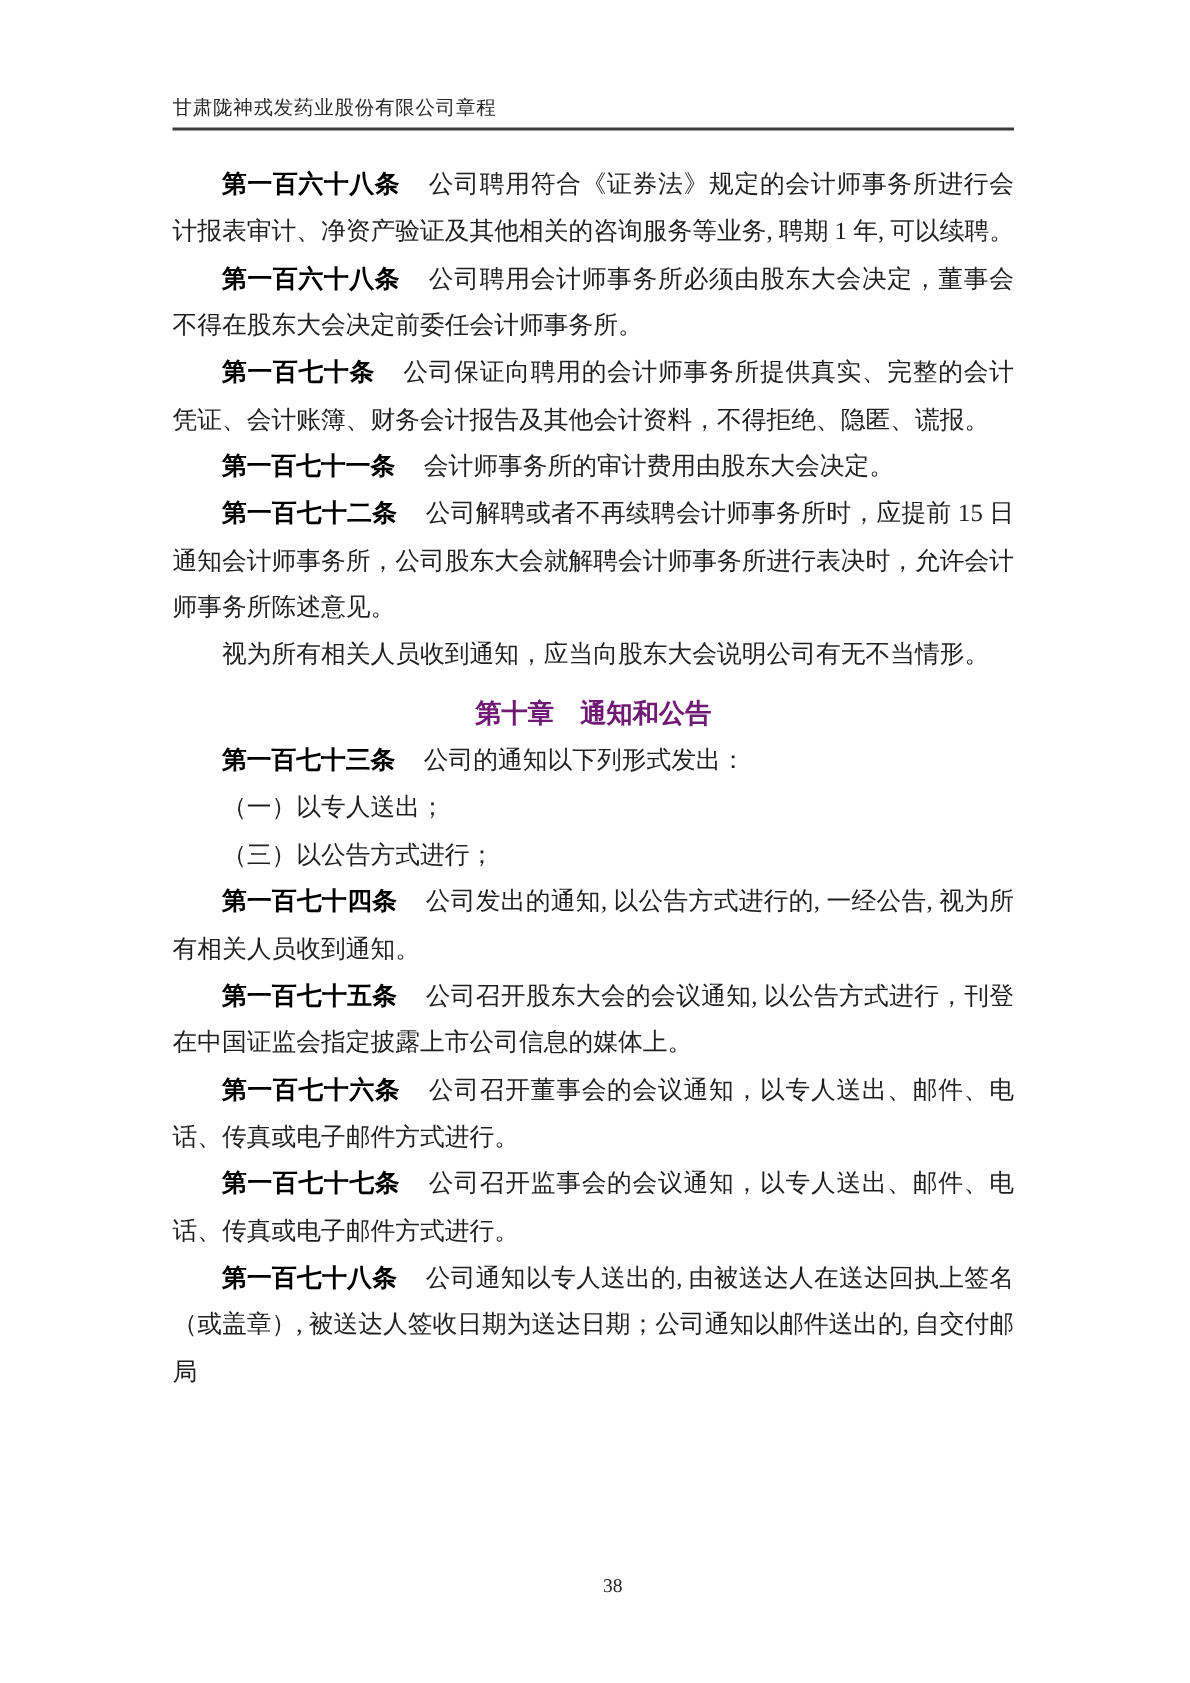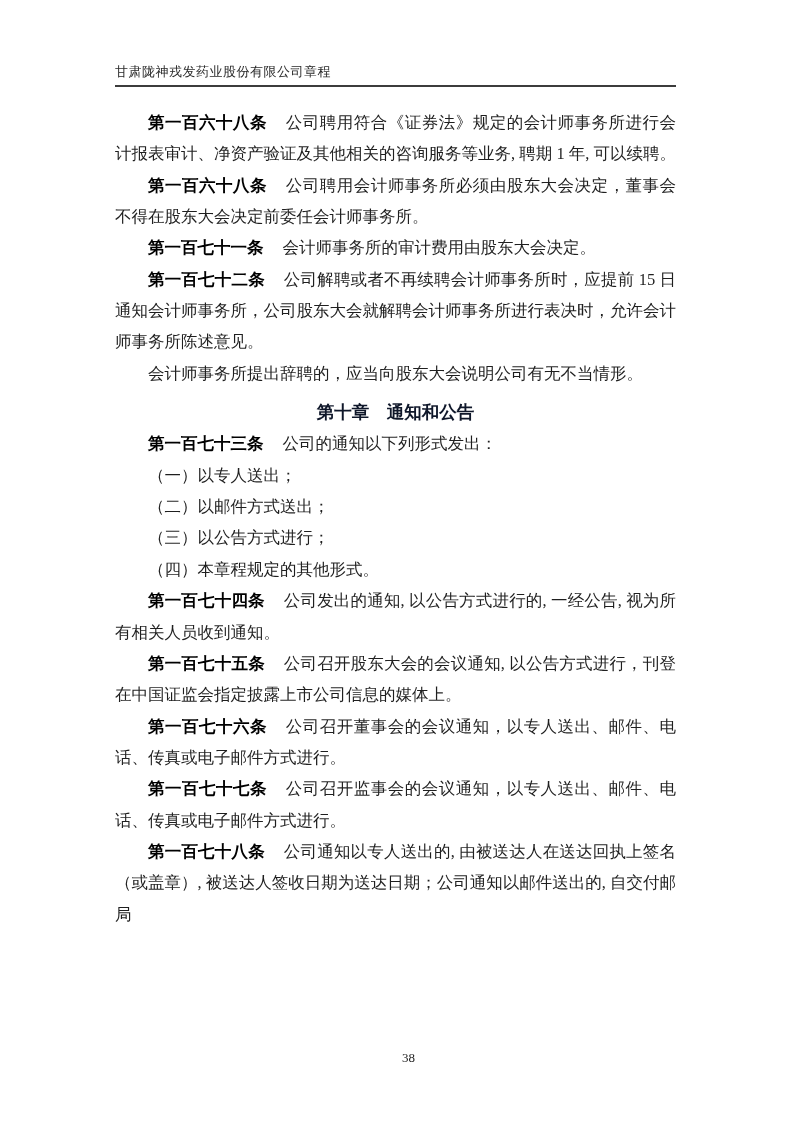--- a/index.html
+++ b/index.html
@@ -53,21 +53,21 @@
   .art-num {
     font-weight: 700;
     color: #000;
     margin-right: 1.15em;
   }
   .heading {
     text-align: center;
     text-indent: 0;
     font-weight: 700;
     font-size: 17.5px;
-    color: #0f172a;
+    color: #701a75;
   }
   .chapter-heading {
     margin: 8px 0 0 0 !important;
   }
   .section-heading {
     margin: 14px 0 3px 0 !important;
   }
   .doc-footer {
     position: absolute;
     left: 0;
@@ -89,36 +89,35 @@
   <div class="doc-header">
     <div class="doc-header-title">甘肃陇神戎发药业股份有限公司章程</div>
   </div>
 
   <div class="doc-body">
 
     <p class="para"><span class="art-num">第一百六十八条</span><span>公司聘用符合《证券法》规定的会计师事务所进行会计报表审计、净资产验证及其他相关的咨询服务等业务, 聘期 1 年, 可以续聘。</span></p>
 
     <p class="para"><span class="art-num">第一百六十八条</span><span>公司聘用会计师事务所必须由股东大会决定，董事会不得在股东大会决定前委任会计师事务所。</span></p>
 
+    <p class="para"><span class="art-num">第一百七十条</span><span>公司保证向聘用的会计师事务所提供真实、完整的会计凭证、会计账簿、财务会计报告及其他会计资料，不得拒绝、隐匿、谎报。</span></p>
 
     <p class="para"><span class="art-num">第一百七十一条</span><span>会计师事务所的审计费用由股东大会决定。</span></p>
 
     <p class="para"><span class="art-num">第一百七十二条</span><span>公司解聘或者不再续聘会计师事务所时，应提前 15 日通知会计师事务所，公司股东大会就解聘会计师事务所进行表决时，允许会计师事务所陈述意见。</span></p>
 
-    <p class="para">会计师事务所提出辞聘的，应当向股东大会说明公司有无不当情形。</p>
+    <p class="para">视为所有相关人员收到通知，应当向股东大会说明公司有无不当情形。</p>
 
     <p class="heading chapter-heading">第十章　通知和公告</p>
 
 
     <p class="para"><span class="art-num">第一百七十三条</span><span>公司的通知以下列形式发出：</span></p>
 
     <p class="para">（一）以专人送出；</p>
-    <p class="para">（二）以邮件方式送出；</p>
     <p class="para">（三）以公告方式进行；</p>
-    <p class="para">（四）本章程规定的其他形式。</p>
 
     <p class="para"><span class="art-num">第一百七十四条</span><span>公司发出的通知, 以公告方式进行的, 一经公告, 视为所有相关人员收到通知。</span></p>
 
     <p class="para"><span class="art-num">第一百七十五条</span><span>公司召开股东大会的会议通知, 以公告方式进行，刊登在中国证监会指定披露上市公司信息的媒体上。</span></p>
 
     <p class="para"><span class="art-num">第一百七十六条</span><span>公司召开董事会的会议通知，以专人送出、邮件、电话、传真或电子邮件方式进行。</span></p>
 
     <p class="para"><span class="art-num">第一百七十七条</span><span>公司召开监事会的会议通知，以专人送出、邮件、电话、传真或电子邮件方式进行。</span></p>
 
     <p class="para"><span class="art-num">第一百七十八条</span><span>公司通知以专人送出的, 由被送达人在送达回执上签名（或盖章）, 被送达人签收日期为送达日期；公司通知以邮件送出的, 自交付邮局</span></p>

